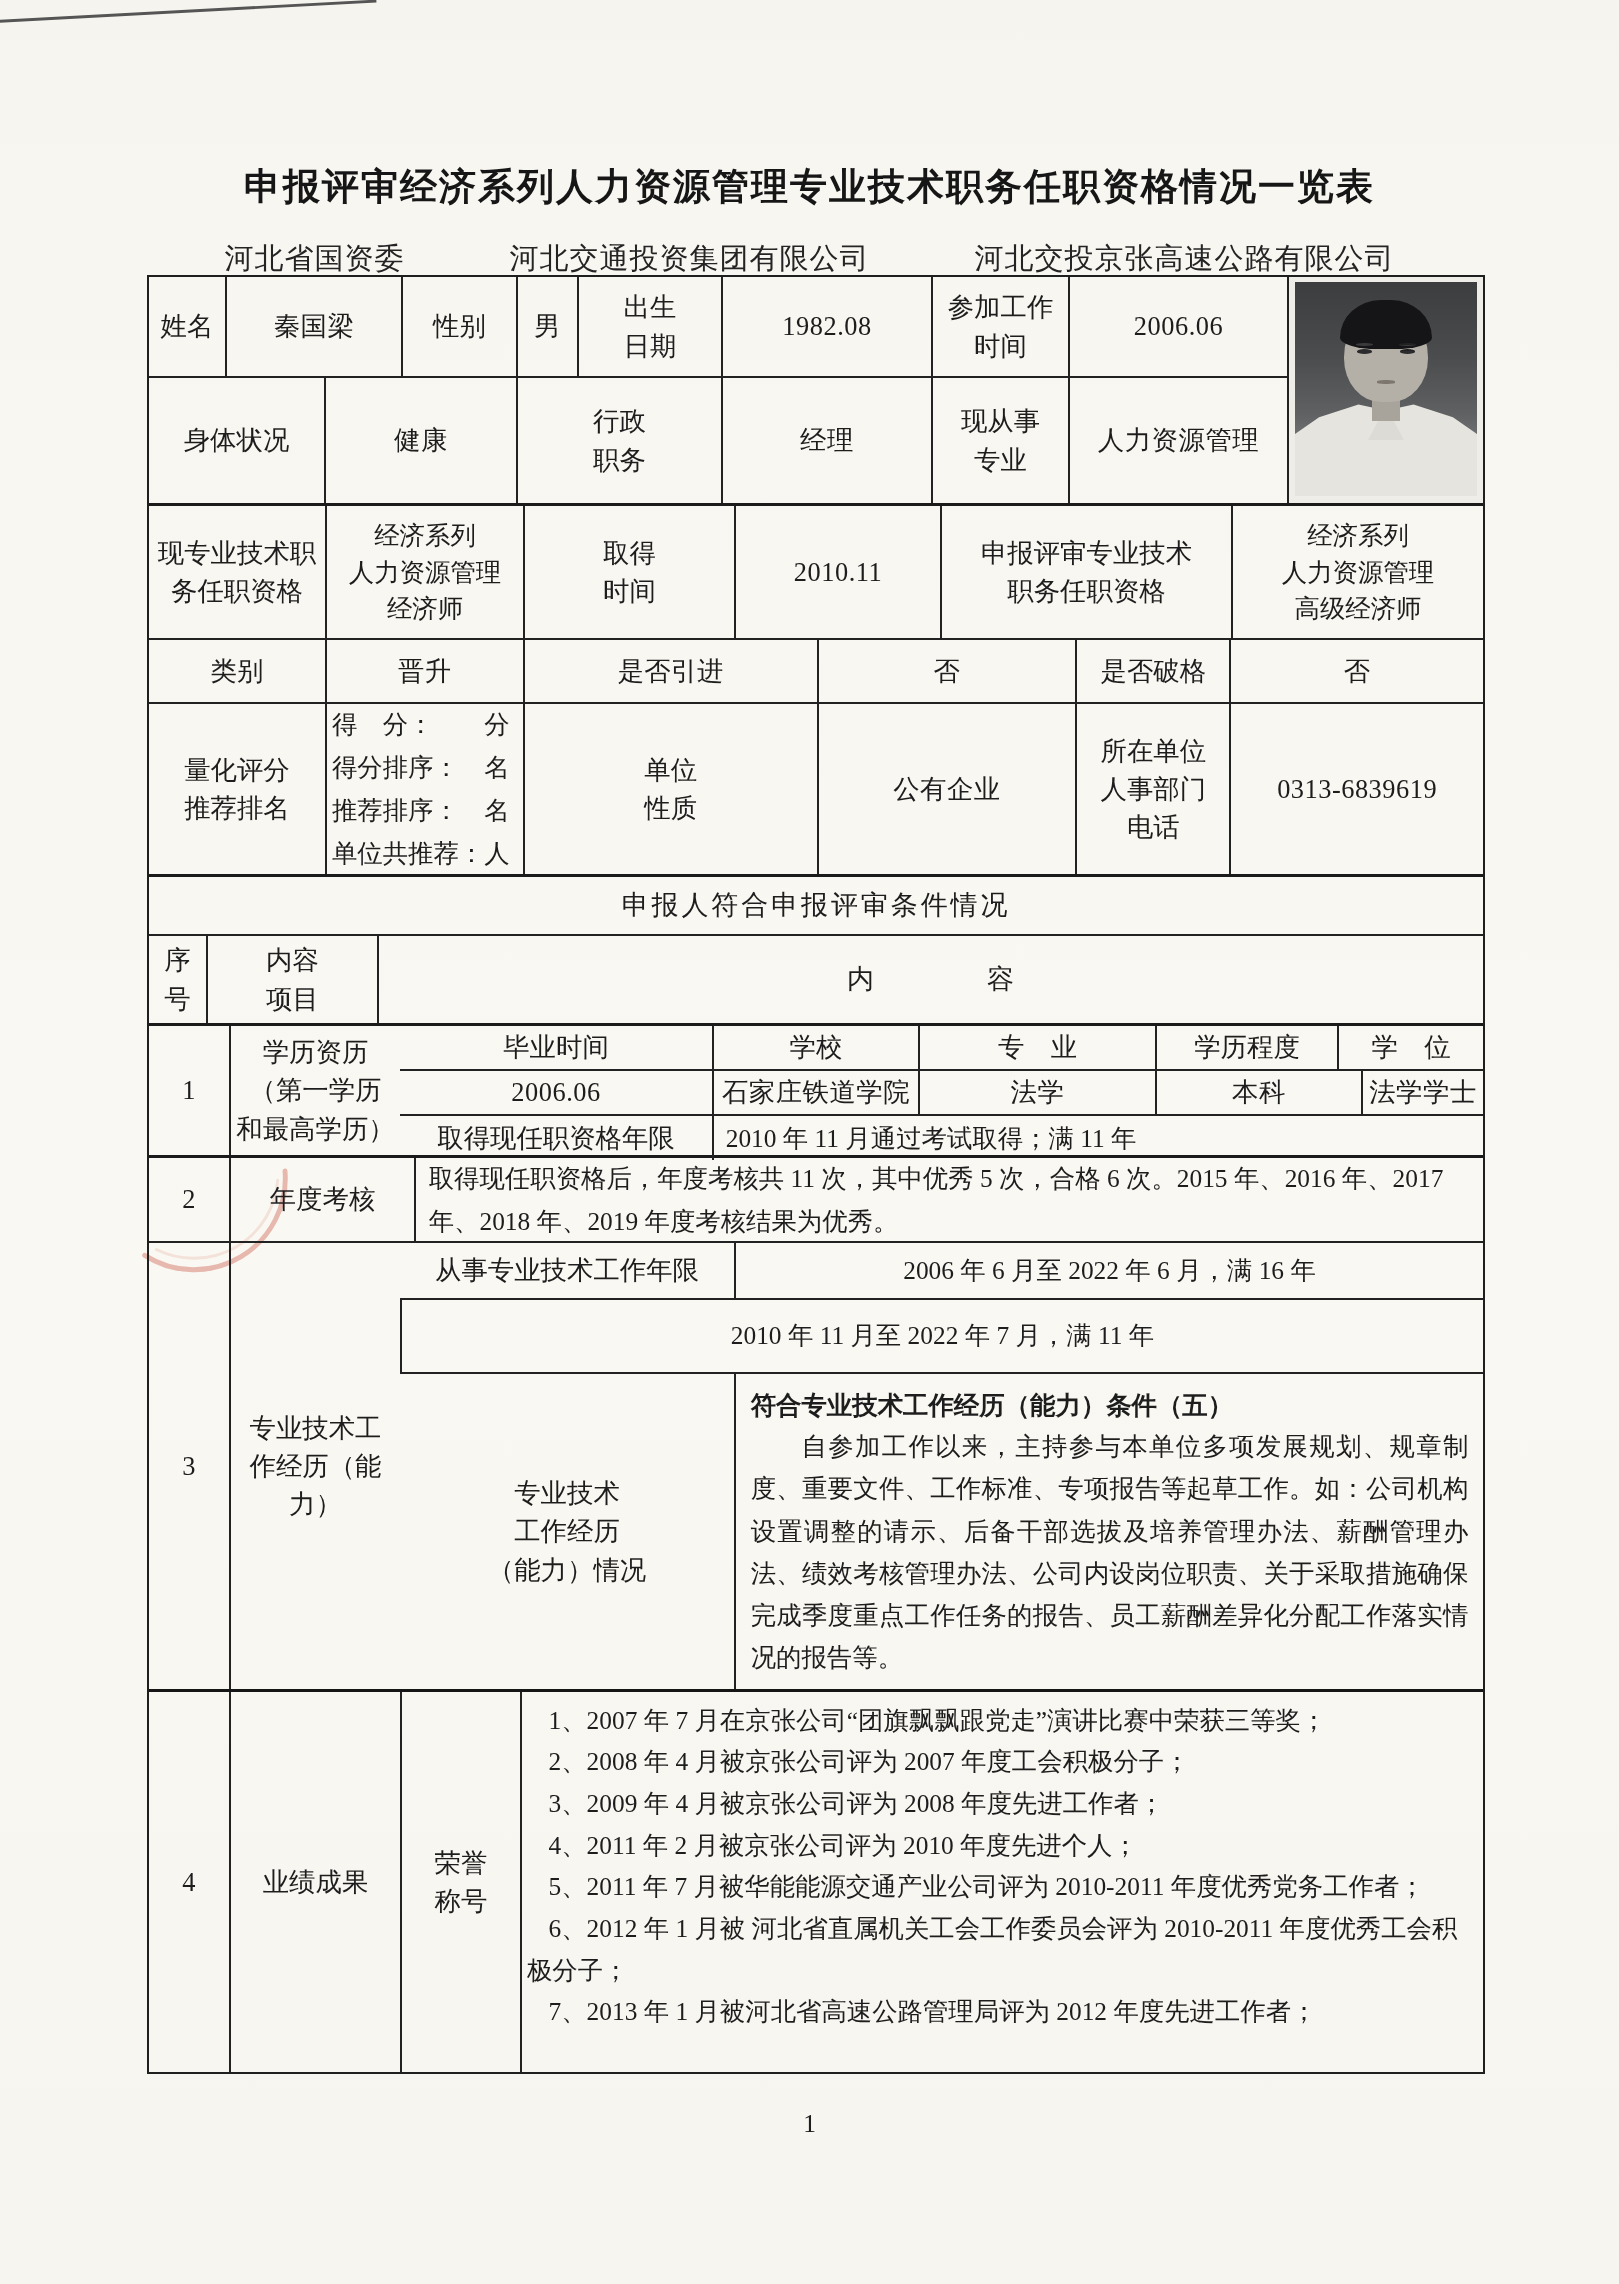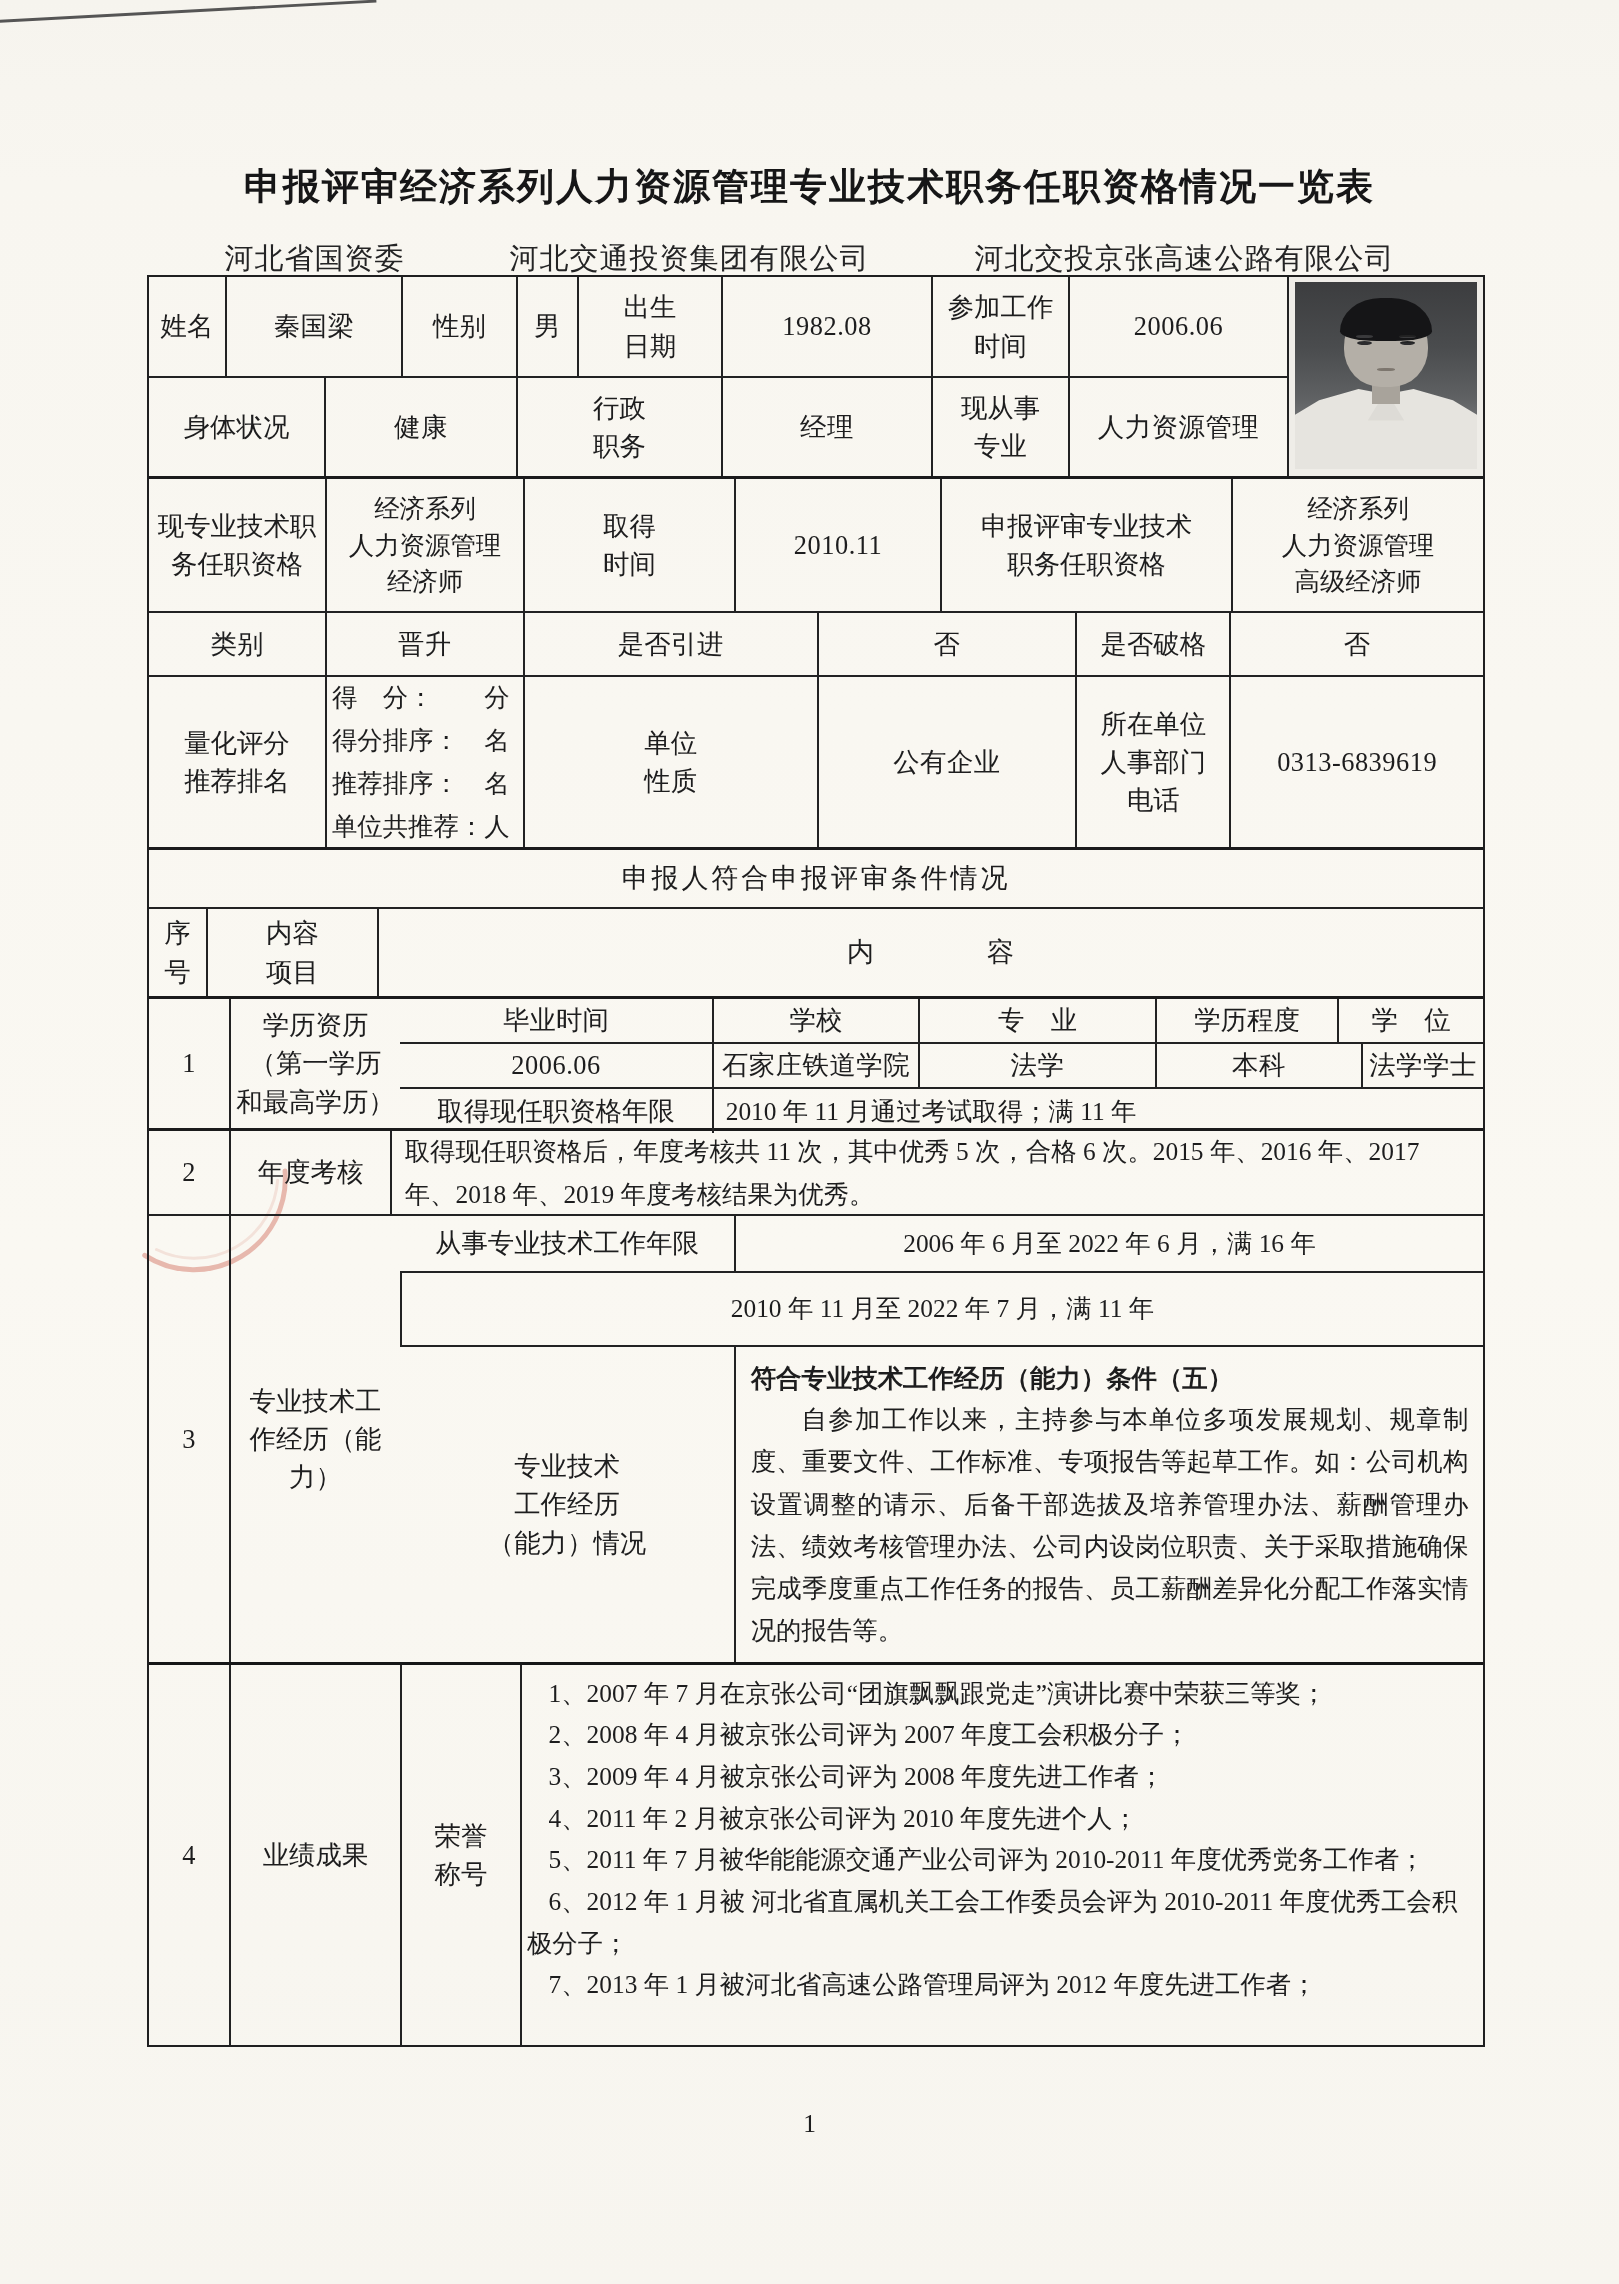--- a/index.html
+++ b/index.html
@@ -85,21 +85,21 @@
   <div class="title">申报评审经济系列人力资源管理专业技术职务任职资格情况一览表</div>
 
   <div class="orgs">
     <span>河北省国资委</span>
     <span>河北交通投资集团有限公司</span>
     <span>河北交投京张高速公路有限公司</span>
   </div>
 
   <div class="tbl">
 
-    <div class="r first" style="height:199px">
+    <div class="r first" style="height:226px">
       <div class="colmain" style="width:1138px">
         <div class="subrow" style="height:99px">
           <div class="c fc lbl" style="width:76px">姓名</div>
           <div class="c val" style="width:176px">秦国梁</div>
           <div class="c lbl" style="width:115px">性别</div>
           <div class="c val" style="width:61px">男</div>
           <div class="c lbl pre" style="width:144px">出生
 日期</div>
           <div class="c val" style="width:210px">1982.08</div>
           <div class="c lbl pre" style="width:137px">参加工作
@@ -208,21 +208,21 @@
         </div>
         <div class="subrow bt" style="flex:1">
           <div class="c fc lbl" style="width:312px">取得现任职资格年限</div>
           <div class="c left" style="flex:1; padding-left:11.7px">2010 年 11 月通过考试取得；满 11 年</div>
         </div>
       </div>
     </div>
 
     <div class="r hv" style="height:86px">
       <div class="c fc val" style="width:80px">2</div>
-      <div class="c lbl" style="width:161px">年度考核</div>
+      <div class="c lbl" style="width:185px">年度考核</div>
       <div class="c left" style="flex:1; padding:4.9px 12.7px">
         <span class="block">取得现任职资格后，年度考核共 11 次，其中优秀 5 次，合格 6 次。2015 年、2016 年、2017 年、2018 年、2019 年度考核结果为优秀。</span>
       </div>
     </div>
 
     <div class="r" style="height:448px">
       <div class="c fc val" style="width:80px">3</div>
       <div class="c lbl" style="width:171px; padding:2.9px 13.7px">专业技术工作经历（能力）</div>
       <div class="nest" style="flex:1">
         <div class="subrow" style="height:65px">

